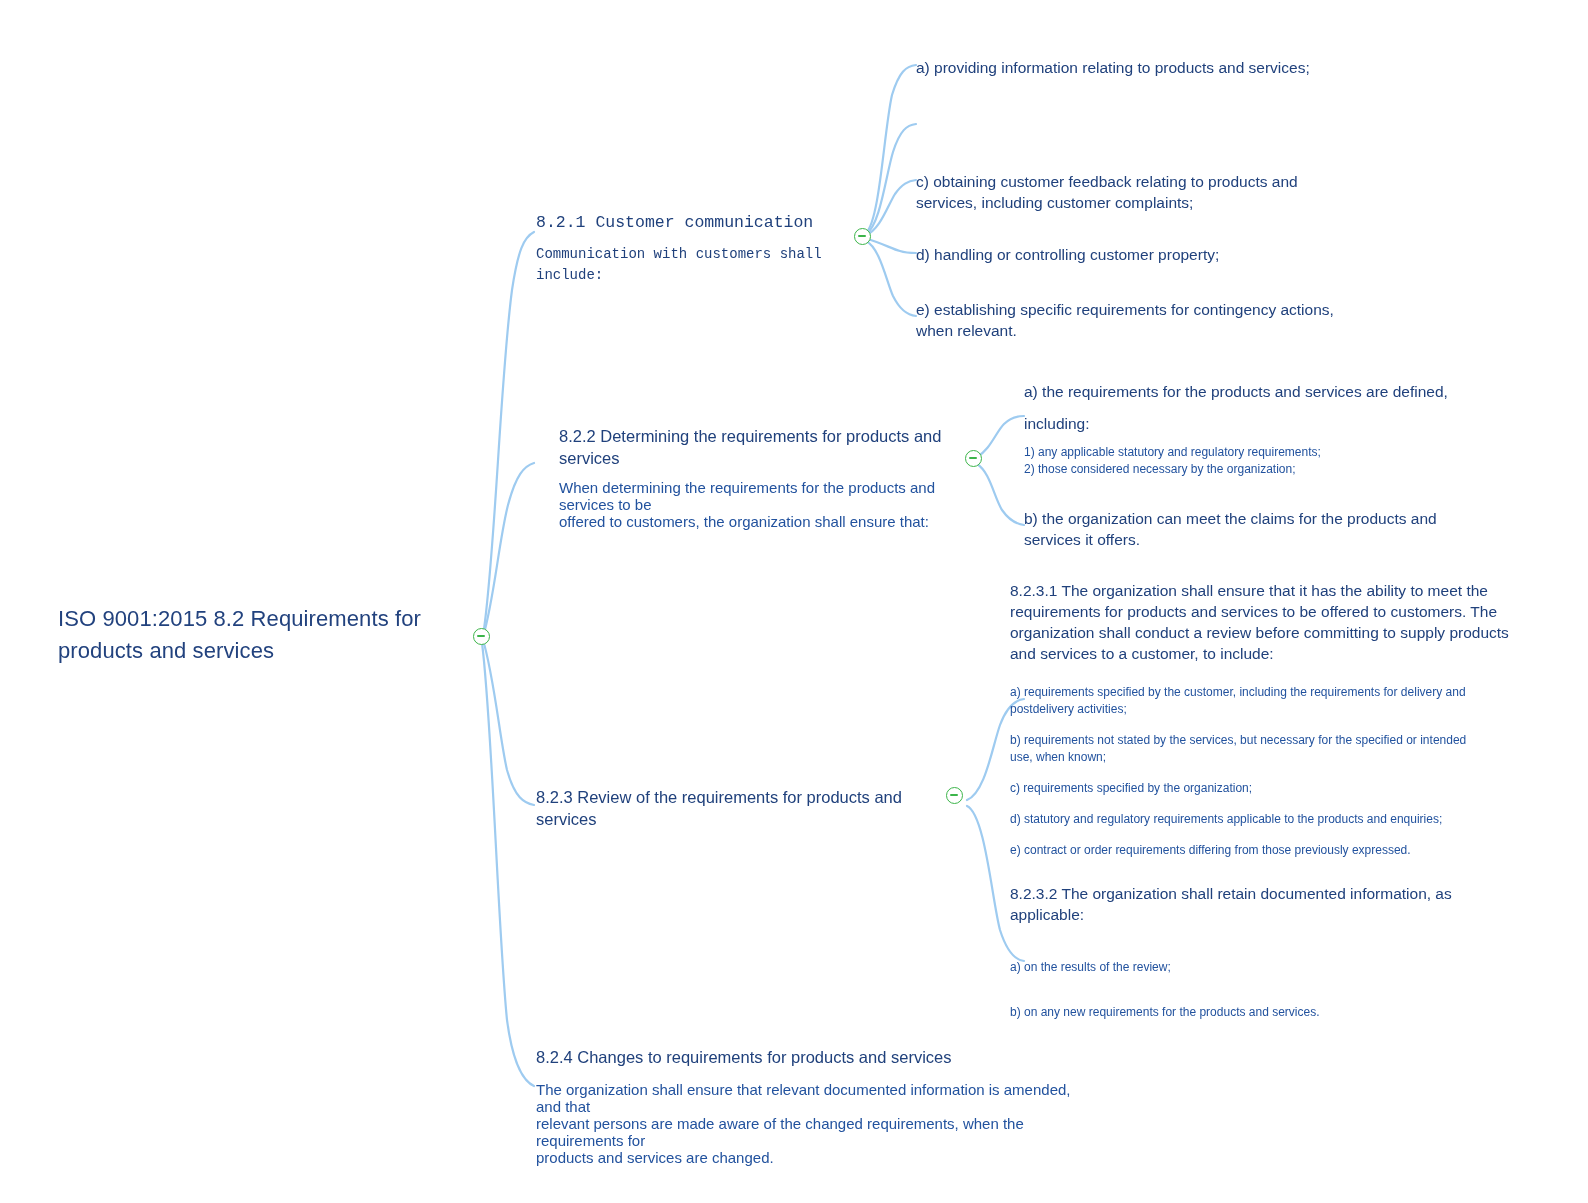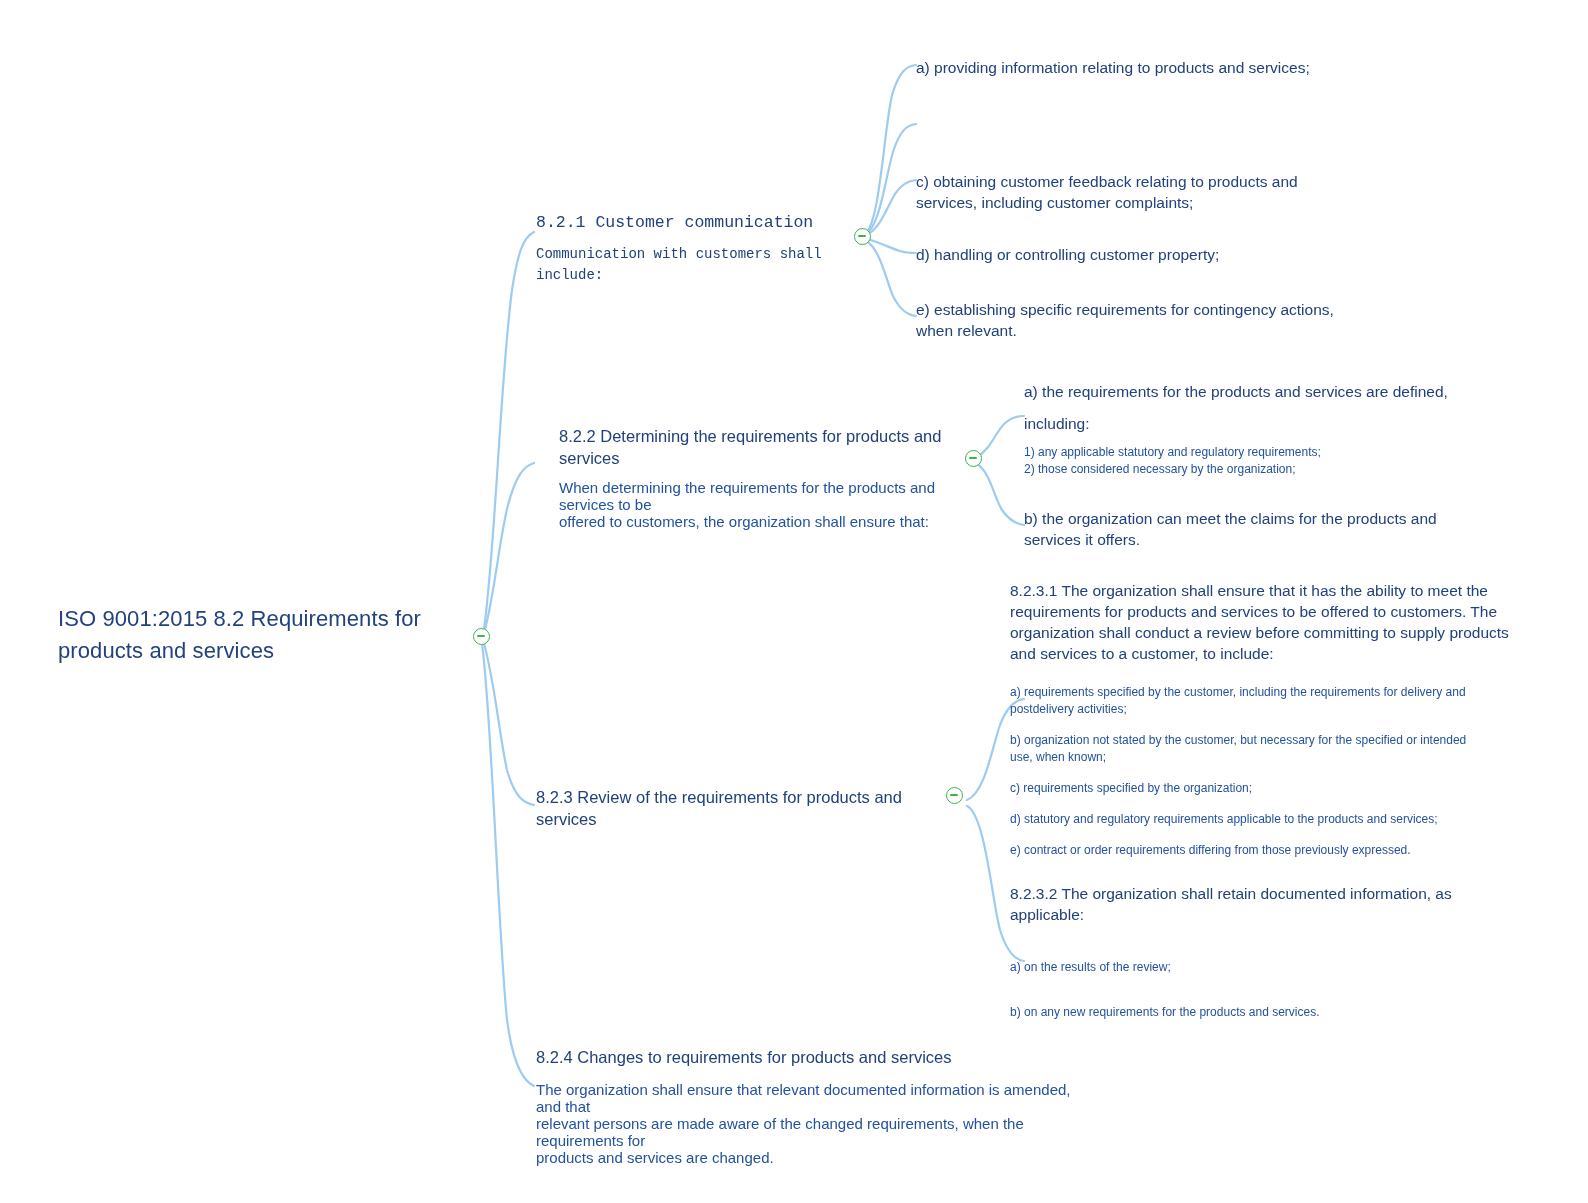--- a/index.html
+++ b/index.html
@@ -178,24 +178,24 @@
   </div>
   <div class="toggle" style="left:946px; top:787px;"></div>
 
   <div class="node" style="left:1010px; top:580px; width:510px;">
     <div class="node-body l2-mid">8.2.3.1 The organization shall ensure that it has the ability to meet the
 requirements for products and services to be offered to customers. The
 organization shall conduct a review before committing to supply products
 and services to a customer, to include:</div>
     <div class="node-body l2-small gap-md">a) requirements specified by the customer, including the requirements for delivery and
 postdelivery activities;</div>
-    <div class="node-body l2-small gap-sm">b) organization not stated by the customer, but necessary for the specified or intended
+    <div class="node-body l2-small gap-sm">b) requirements not stated by the services, but necessary for the specified or intended
 use, when known;</div>
     <div class="node-body l2-small gap-sm">c) requirements specified by the organization;</div>
-    <div class="node-body l2-small gap-sm">d) statutory and regulatory requirements applicable to the products and services;</div>
+    <div class="node-body l2-small gap-sm">d) statutory and regulatory requirements applicable to the products and enquiries;</div>
     <div class="node-body l2-small gap-sm">e) contract or order requirements differing from those previously expressed.</div>
   </div>
 
   <div class="node" style="left:1010px; top:883px; width:470px;">
     <div class="node-body l2-mid">8.2.3.2 The organization shall retain documented information, as
 applicable:</div>
     <div class="node-body l2-small" style="margin-top:34px;">a) on the results of the review;</div>
     <div class="node-body l2-small" style="margin-top:28px;">b) on any new requirements for the products and services.</div>
   </div>
 

